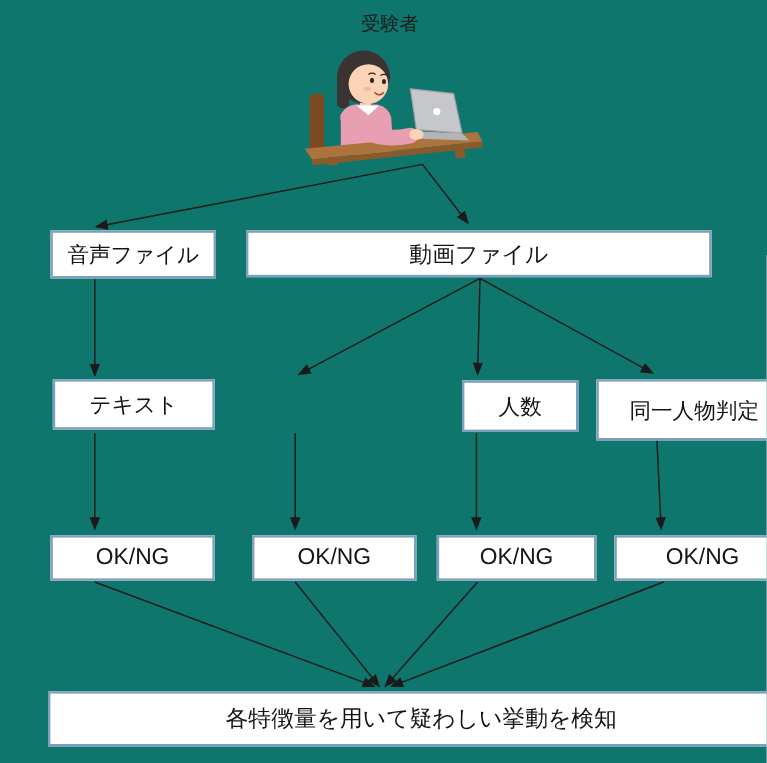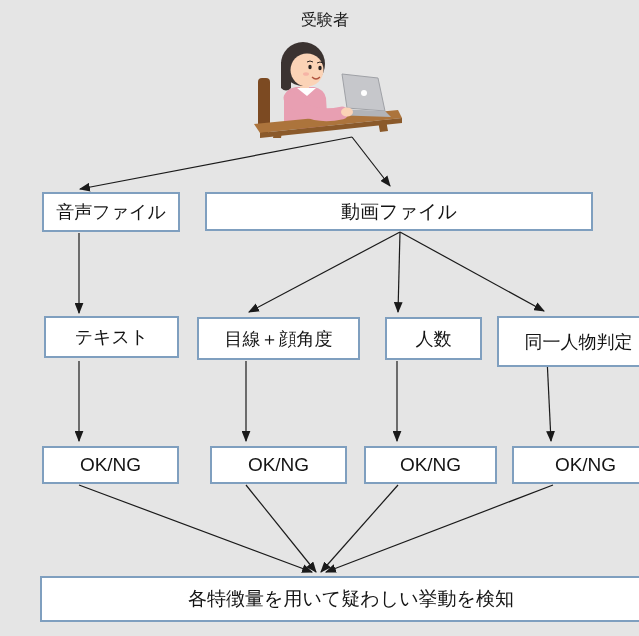--- a/index.html
+++ b/index.html
@@ -8,21 +8,21 @@
     --hair:#3B3331;
     --skin:#FBD3B6;
     --sweater:#E89FB2;
     --desk:#AC743C;
     --desk-edge:#8B5A2B;
     --laptop:#C6C7CB;
     --chair:#7C4A22;
   }
   html,body{margin:0;padding:0;background:#fff;}
   .canvas{
-    position:relative;width:639px;height:636px;background:#e5e5e5;
+    position:relative;width:639px;height:636px;background:#0f766e;
     font-family:"Liberation Sans","DejaVu Sans",sans-serif;
     color:#111;overflow:hidden;
   }
   .title{
     position:absolute;left:275px;top:10px;width:100px;height:22px;
     text-align:center;font-size:16px;color:#1a1a1a;
   }
   .box{
     position:absolute;box-sizing:border-box;background:#fff;
     border:2px solid var(--box-border);
@@ -105,21 +105,20 @@
     <line x1="547" y1="358" x2="551" y2="441" marker-end="url(#ah)"></line>
     <line x1="79" y1="485" x2="312" y2="572" marker-end="url(#ah)"></line>
     <line x1="246" y1="485" x2="316" y2="572" marker-end="url(#ah)"></line>
     <line x1="398" y1="485" x2="321" y2="572" marker-end="url(#ah)"></line>
     <line x1="553" y1="485" x2="326" y2="572" marker-end="url(#ah)"></line>
   </svg>
 
   <div class="box big" id="box-video">動画ファイル</div>
   <div class="box" id="box-audio">音声ファイル</div>
   <div class="box" id="box-text">テキスト</div>
-  <div class="box" id="box-gaze">目線＋顔角度</div>
   <div class="box" id="box-people">人数</div>
   <div class="box" id="box-same">同一人物判定</div>
   <div class="box big" id="box-ok1">OK/NG</div>
   <div class="box big" id="box-ok2">OK/NG</div>
   <div class="box big" id="box-ok3">OK/NG</div>
   <div class="box big" id="box-ok4">OK/NG</div>
   <div class="box big" id="box-detect">各特徴量を用いて疑わしい挙動を検知</div>
 
 </div>
 

